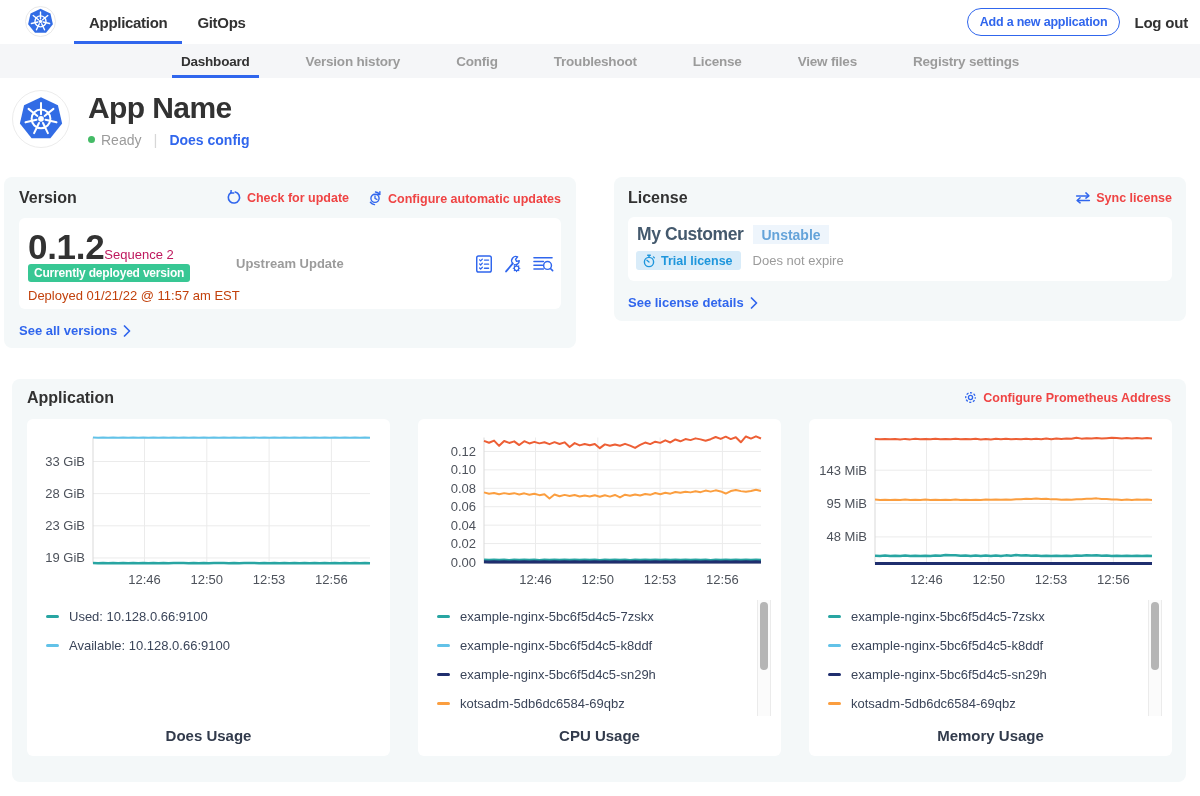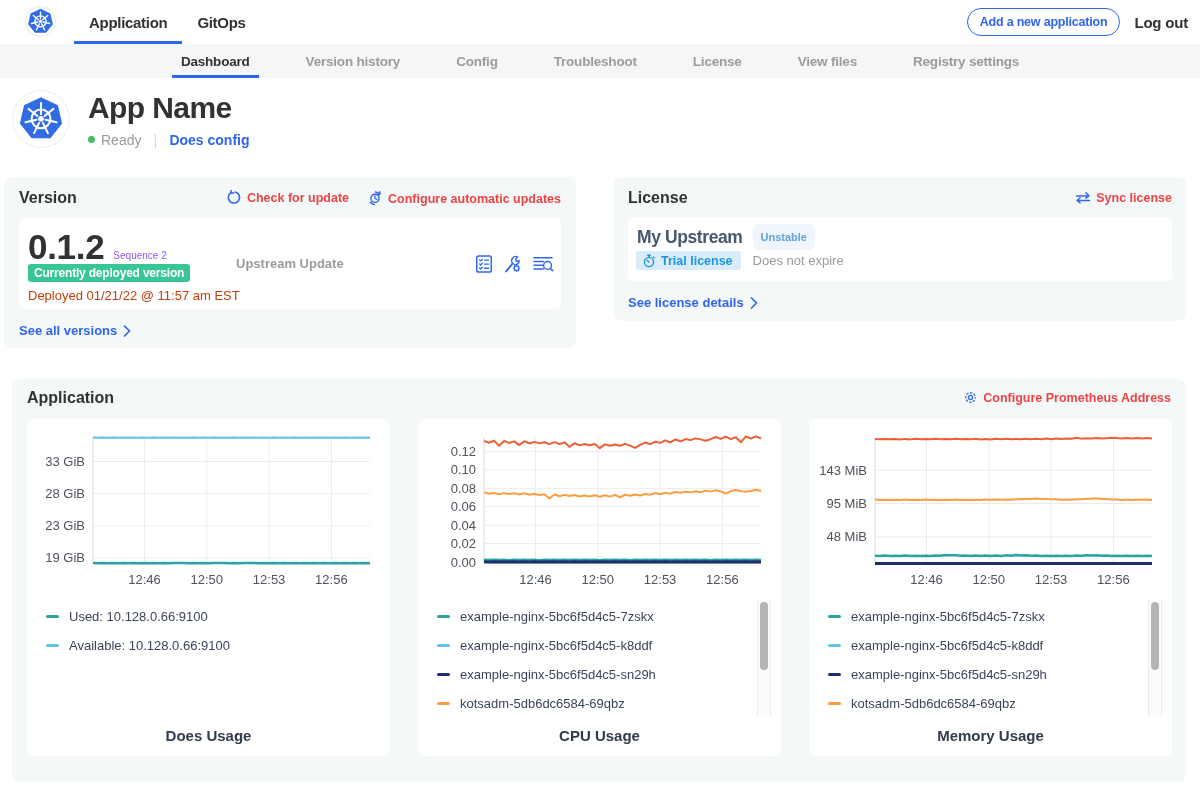--- a/index.html
+++ b/index.html
@@ -50,34 +50,34 @@
   .icon-link svg { margin-right:5px; }
   .inner-card { background:#fff; border-radius:6px; position:relative; }
   .version-inner { margin-top:11px; height:91px; }
   .license-inner { margin-top:10px; height:64px; }
   .card-foot-link { display:inline-flex; align-items:center; margin-top:14px; font-size:13px; font-weight:700; color:#3066ed; cursor:pointer; }
   .card-foot-link svg { margin-left:6px; }
 
   
   .ver-number-row { position:absolute; left:9px; top:9px; display:flex; align-items:baseline; }
   .ver-number { font-size:35px; font-weight:700; color:#323232; letter-spacing:-0.3px; }
-  .ver-sequence { margin-left:9px; font-size:10px; color:#8b5cf6; }
+  .ver-sequence { font-size:13px; color:#be185d; }
   .ver-badge { position:absolute; left:9px; top:46px; height:18px; display:inline-flex; align-items:center;
     padding:0 6px; background:#38c794; border-radius:3px; color:#fff; font-size:12px; font-weight:700; letter-spacing:-0.2px; }
   .ver-deployed { position:absolute; left:9px; top:70px; font-size:13px; color:#c2410c; }
   .ver-source { position:absolute; left:217px; top:38px; font-size:13px; font-weight:700; color:#9b9b9b; }
   .ver-icons { position:absolute; right:7px; top:36px; display:flex; align-items:center; }
   .ver-icons > span { margin-left:9px; cursor:pointer; display:flex; }
   .ver-icons > span:first-child { margin-left:0; }
 
   
   .lic-name-row { position:absolute; left:9px; top:7px; display:flex; align-items:center; }
   .lic-name { font-size:17.5px; font-weight:700; letter-spacing:-0.4px; color:#44596d; }
-  .channel-badge { margin-left:10px; height:26px; display:inline-flex; align-items:center; padding:0 8px;
-    background:#eef5fc; border-radius:7px; color:#64a3d9; font-size:11px; font-weight:700; }
+  .channel-badge { margin-left:10px; height:19px; display:inline-flex; align-items:center; padding:0 8px;
+    background:#eef5fc; border-radius:0; color:#64a3d9; font-size:14px; font-weight:700; }
   .lic-row2 { position:absolute; left:8px; top:34px; display:flex; align-items:center; }
   .type-badge { height:19px; display:inline-flex; align-items:center; padding:0 8px 0 6px; background:#d9ecf9;
     border-radius:3px; color:#1e96dc; font-size:12.5px; font-weight:700; }
   .type-badge svg { margin-right:5px; }
   .lic-expiry { margin-left:12px; font-size:13px; color:#9b9b9b; }
 
   
   .monitoring-card { position:relative; margin-left:12px; width:1174px; height:403px; padding:9px 15px; }
   .panels { position:absolute; left:15px; top:40px; display:flex; }
   .panel { position:relative; width:363px; height:337px; background:#fff; border-radius:6px; margin-right:28px; }
@@ -272,21 +272,21 @@
             <path d="M1.6 4.9 C2.6 4.9 12 4.9 13 4.9" fill="none" stroke="#3066ed" stroke-width="1.5" stroke-linecap="round"></path>
             <polyline points="10.9,2 13.9,4.9 10.9,7.2" fill="none" stroke="#3066ed" stroke-width="1.5" stroke-linecap="round" stroke-linejoin="round" transform="translate(0,-0.1)"></polyline>
             <path d="M14.4 9.5 C13.4 9.5 4 9.5 3 9.5" fill="none" stroke="#3066ed" stroke-width="1.5" stroke-linecap="round"></path>
             <polyline points="5.1,6.7 2.1,9.5 5.1,11.9" fill="none" stroke="#3066ed" stroke-width="1.5" stroke-linecap="round" stroke-linejoin="round"></polyline>
           </svg>
           <span>Sync license</span>
         </span>
       </div>
       <div class="inner-card license-inner">
         <div class="lic-name-row">
-          <span class="lic-name">My Upstream</span>
+          <span class="lic-name">My Customer</span>
           <span class="channel-badge">Unstable</span>
         </div>
         <div class="lic-row2">
           <span class="type-badge">
             <svg width="14" height="14" viewBox="0 0 14 14">
               <circle cx="7" cy="8" r="4.6" fill="none" stroke="#1e96dc" stroke-width="1.4"></circle>
               <line x1="7" y1="8" x2="4.9" y2="6.2" stroke="#1e96dc" stroke-width="1.3" stroke-linecap="round"></line>
               <line x1="5.7" y1="1.2" x2="8.3" y2="1.2" stroke="#1e96dc" stroke-width="1.4" stroke-linecap="round"></line>
               <line x1="7" y1="1.4" x2="7" y2="3" stroke="#1e96dc" stroke-width="1.4"></line>
               <line x1="11.4" y1="2.9" x2="12.3" y2="3.8" stroke="#1e96dc" stroke-width="1.3" stroke-linecap="round"></line>

